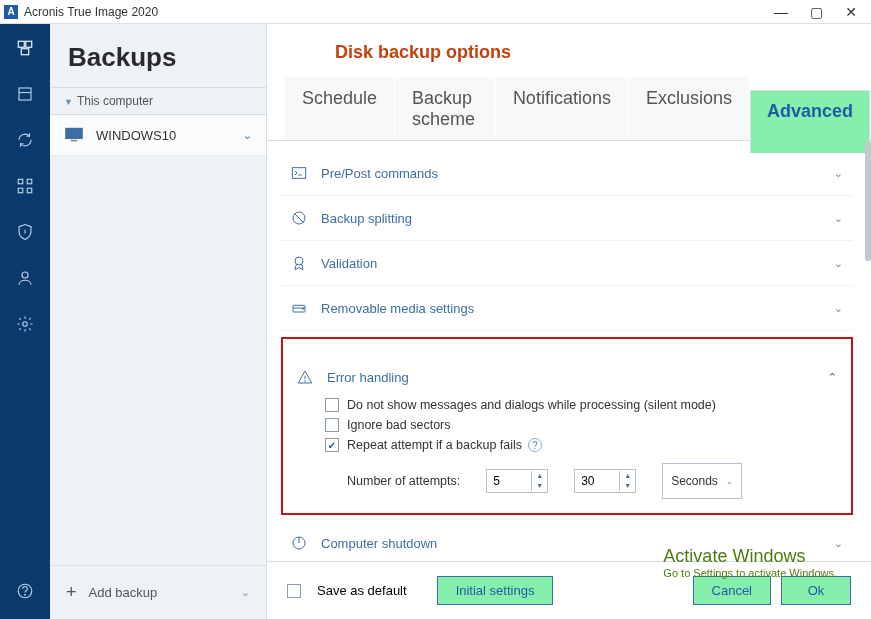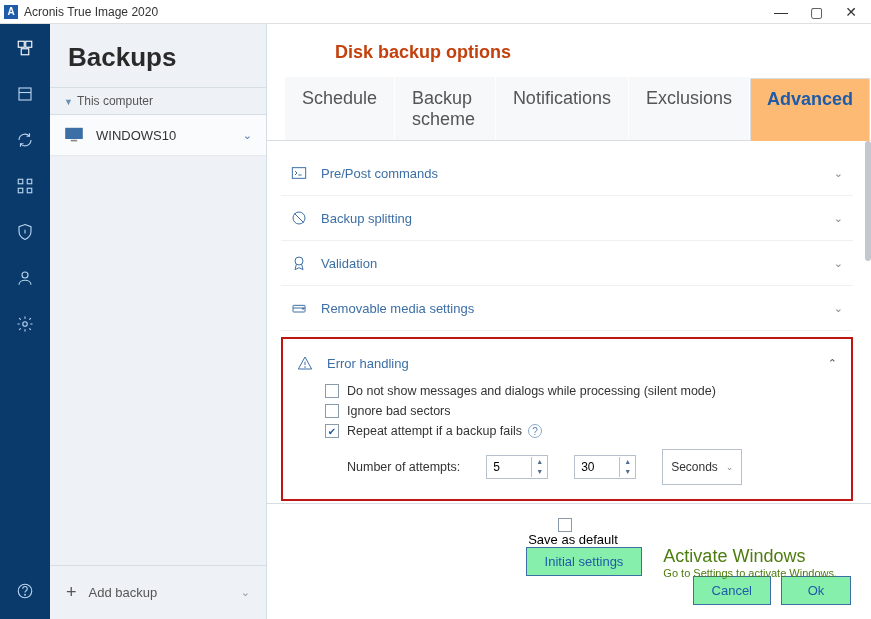--- a/index.html
+++ b/index.html
@@ -21,42 +21,42 @@
 .side-item { display:flex; align-items:center; padding:12px 14px; font-size:13px; color:#333; background:#f9fbfc; border-bottom:1px solid #e6eaef; cursor:pointer; }
 .side-item .mon-icon { width:20px; height:16px; margin-right:12px; }
 .side-item .chev { margin-left:auto; color:#4a7cb3; font-size:11px; }
 .side-footer { margin-top:auto; border-top:1px solid #d5dde5; padding:16px 16px; display:flex; align-items:center; font-size:13px; color:#555; cursor:pointer; }
 .side-footer .plus { font-size:18px; margin-right:12px; color:#555; }
 .side-footer .chev { margin-left:auto; color:#999; font-size:11px; }
 .main { flex:1; display:flex; flex-direction:column; overflow:hidden; background:#fff; }
 .main h3 { font-size:18px; font-weight:600; padding:18px 24px 14px; color:#c2410c;margin-left:44px; }
 .tabs { display:flex; border-bottom:1px solid #d8dde2; padding-left:18px; }
 .tab { padding:10px 16px; font-size:18px; color:#555; cursor:pointer; border:1px solid transparent; border-bottom:none; background:#f6f8fa; margin-right:1px; }
-.tab.active { font-weight:600; color:#1e5ba8; background:#fdba74; border-color:#d8dde2; position:relative; top:1px; }
+.tab.active { font-weight:600; color:#1e5ba8; background:#86efac; border-color:#d8dde2; position:relative; top:13px; }
 .content { flex:1; overflow-y:auto; padding:10px 18px 10px 14px; position:relative; }
 .scrollbar-hint { position:absolute; right:0; top:0; width:6px; height:120px; background:#c3c8cf; border-radius:3px; }
 .acc { display:flex; align-items:center; padding:14px 10px; font-size:13px; color:#3c6fa5; cursor:pointer; border-bottom:1px solid #eef1f4; }
 .acc svg { width:16px; height:16px; margin-right:14px; stroke:#3c6fa5; fill:none; stroke-width:1.5; }
 .acc .chev { margin-left:auto; color:#888; font-size:11px; }
-.error-block { border:2px solid #c01515; padding:6px 14px 14px; margin:6px 0; }
+.error-block { border:2px solid #c01515; padding:20px 14px 14px; margin:6px 0; }
 .error-head { display:flex; align-items:center; padding:10px 0; font-size:13px; color:#3c6fa5; cursor:pointer; }
 .error-head svg { width:16px; height:16px; margin-right:14px; stroke:#3c6fa5; fill:none; stroke-width:1.5; }
 .error-head .chev { margin-left:auto; font-size:11px; color:#555; }
 .opt-row { display:flex; align-items:center; font-size:12.5px; color:#333; padding:3px 0 3px 28px; }
 .chk { width:14px; height:14px; border:1px solid #8a9bab; margin-right:8px; display:inline-flex; align-items:center; justify-content:center; font-size:10px; color:#1e5ba8; background:#fff; cursor:pointer; }
 .chk.checked::after { content:"✔"; }
 .info-ic { display:inline-flex; width:14px; height:14px; border:1px solid #8aa9c9; border-radius:50%; font-size:10px; color:#5d86b2; align-items:center; justify-content:center; margin-left:6px; cursor:default; }
 .inputs-row { display:flex; align-items:center; font-size:12.5px; color:#333; padding:8px 0 0 50px; gap:26px; flex-wrap:wrap; }
 .spin { display:flex; align-items:center; border:1px solid #b6c1cd; height:24px; }
 .spin input { width:44px; height:100%; border:none; padding:0 6px; font-size:12px; outline:none; }
 .spin .bt { display:flex; flex-direction:column; border-left:1px solid #b6c1cd; }
 .spin .bt span { font-size:7px; line-height:10px; padding:0 4px; color:#4f6e8f; cursor:pointer; }
 .sel { border:1px solid #b6c1cd; height:36px; display:flex; align-items:center; padding:0 8px; font-size:12px; min-width:76px; cursor:pointer; }
 .sel .chev { margin-left:auto; font-size:9px; color:#888; padding-left:8px; }
-.footer { border-top:1px solid #d8dde2; padding:14px 20px; display:flex; align-items:center; font-size:13px;flex-direction:column; }
+.footer { border-top:1px solid #d8dde2; padding:14px 20px; display:flex; align-items:center; font-size:13px; }
 .btn { border:1px solid #3c6fa5; background:#86efac; color:#1e5ba8; padding:6px 18px; font-size:13px; cursor:pointer; }
 .footer .rbuttons { margin-left:auto; display:flex; gap:10px; }
 .footer .btn.ok, .footer .btn.cancel { min-width:70px; text-align:center; }
 .footer .initial { margin-left:30px; }
 .watermark { position:absolute; right:34px; bottom:40px; text-align:left; color:#4d7c0f; font-size:18px; pointer-events:none; }
 .watermark .sub { font-size:11px; }
 </style>
 </head>
 <body>
 

